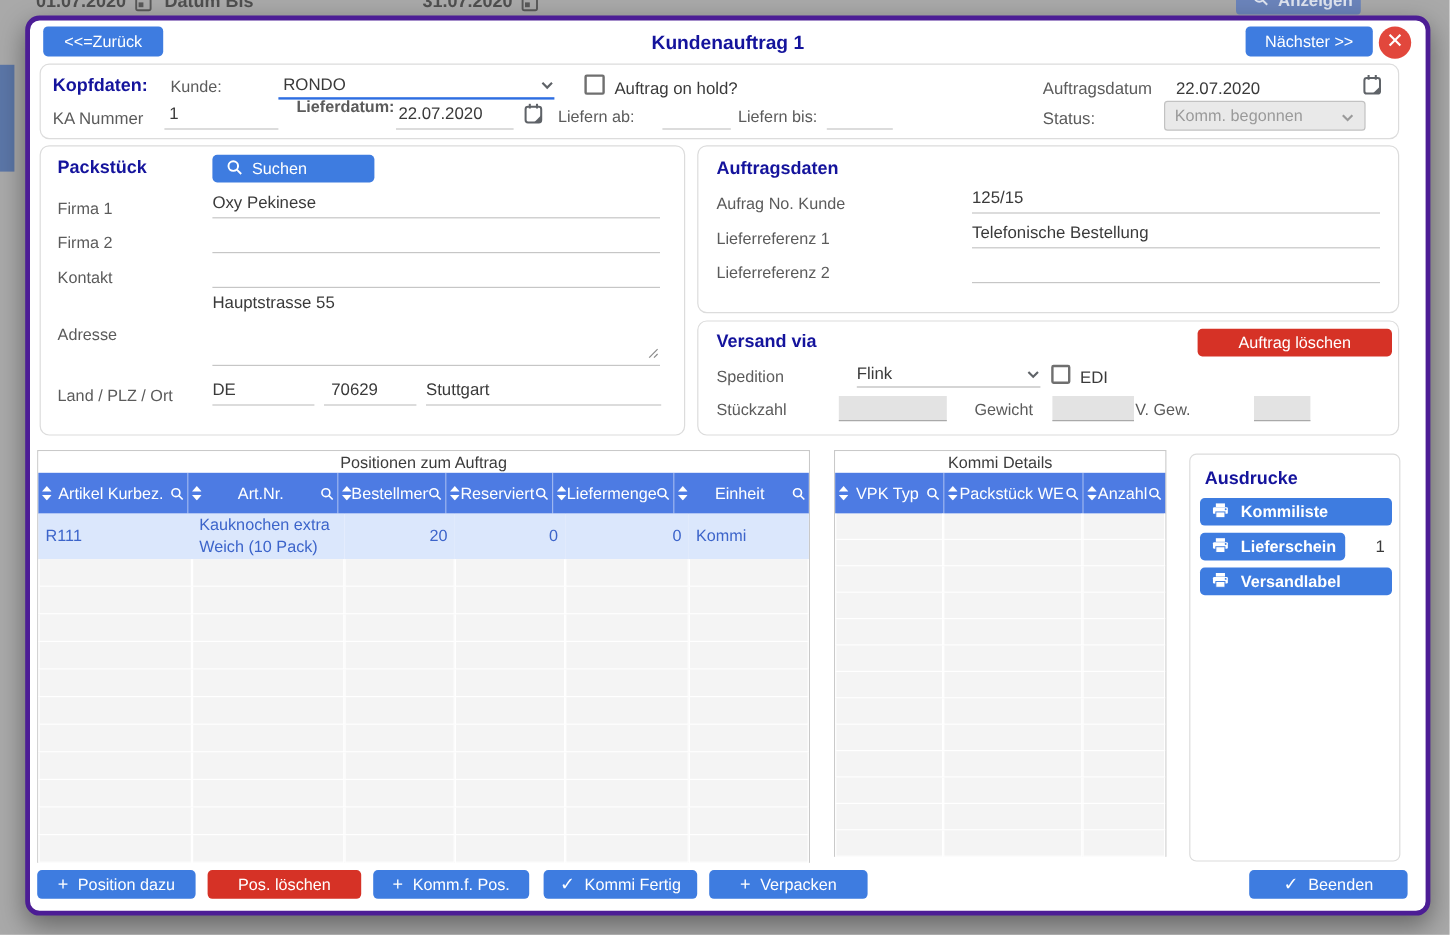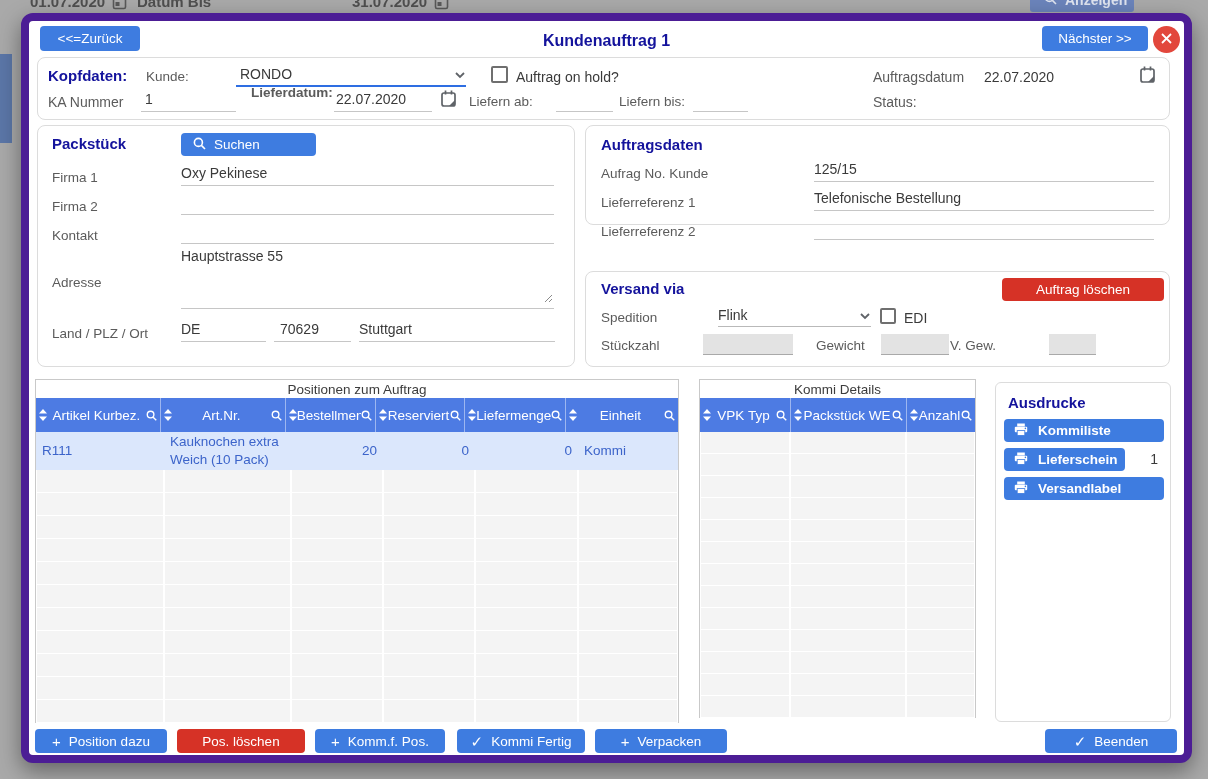--- a/index.html
+++ b/index.html
@@ -7,21 +7,21 @@
   .screen { position:relative; width:1208px; height:779px; background:#a9a9a9; overflow:hidden; }
 
   
   .bg-item { position:absolute; color:#4f4f4f; font-size:15px; font-weight:bold; white-space:nowrap; }
   .bg-btn { position:absolute; background:#6b84bb; color:#dfe4ef; border-radius:3px; height:24px;
             display:flex; align-items:center; gap:8px; padding:0 14px; font-size:14px; font-weight:bold; }
   .bg-bluebar { position:absolute; left:0; top:54px; width:12px; height:89px; background:#5b76a7; }
 
   
   .dialog { position:absolute; left:21px; top:13px; width:1171px; height:750px; background:#fff;
-            border:8px solid #4c1d95; border-radius:12px; box-shadow:0 8px 22px rgba(0,0,0,.4); }
+            border:4px solid #4c1d95; border-radius:12px; box-shadow:0 8px 22px rgba(0,0,0,.4); }
   .abs { position:absolute; }
   .navy { color:#14139c; font-weight:bold; }
   .lbl { color:#5b5b5b; font-size:13.5px; white-space:nowrap; }
   .val { color:#3a3a3a; font-size:14px; white-space:nowrap; }
   .uline { border-bottom:1px solid #c6c6c6; }
   .box { position:absolute; background:#fff; border:1px solid #dcdcdc; border-radius:8px; }
 
   .btn { position:absolute; display:flex; align-items:center; justify-content:center; gap:8px;
          background:#3e7ce0; color:#fff; border-radius:4px; font-size:13.5px; cursor:pointer; white-space:nowrap; }
   .btn-red { background:#d63226; }
@@ -154,20 +154,26 @@
       </span>
       <div class="abs lbl" style="left:431px; top:36px;">Liefern ab:</div>
       <div class="abs uline" style="left:518px; top:32px; width:57px; height:22px;">
         <span class="val"></span>
       </div>
       <div class="abs lbl" style="left:581px; top:36px;">Liefern bis:</div>
       <div class="abs uline" style="left:655px; top:32px; width:55px; height:22px;">
         <span class="val"></span>
       </div>
       <div class="abs lbl" style="left:835px; top:36px; font-size:14px;">Status:</div>
+      <div class="select select-disabled" style="left:936px; top:30px; width:168px;">
+        <span style="font-size:13.5px;">Komm. begonnen</span>
+        <span><svg width="12" height="8" viewBox="0 0 12 8">
+              <polyline points="2,2 6,6 10,2" fill="none" stroke="#9a9a9a" stroke-width="1.8"></polyline>
+            </svg></span>
+      </div>
     </div>
 
     <div class="box" style="left:8px; top:104px; width:538px; height:242px;">
       <div class="abs navy" style="left:14px; top:9px; font-size:15px;">Packstück</div>
       <div class="btn" style="left:143px; top:7px; width:135px; height:23px; justify-content:flex-start; padding-left:12px;">
         <span><svg width="13" height="13" viewBox="0 0 13 13">
               <circle cx="5.4" cy="5.4" r="4" fill="none" stroke="#fff" stroke-width="1.6"></circle>
               <line x1="8.4" y1="8.4" x2="12" y2="12" stroke="#fff" stroke-width="1.6"></line>
             </svg></span>
         <span>Suchen</span>
@@ -202,21 +208,21 @@
         <span class="val">DE</span>
       </div>
       <div class="abs uline" style="left:236px; top:194px; width:77px; height:22px;">
         <span class="val" style="padding-left:6px;">70629</span>
       </div>
       <div class="abs uline" style="left:321px; top:194px; width:196px; height:22px;">
         <span class="val">Stuttgart</span>
       </div>
     </div>
 
-    <div class="box" style="left:556px; top:104px; width:585px; height:100px;">
+    <div class="box" style="left:556px; top:104px; width:585px; height:140px;">
       <div class="abs navy" style="left:15px; top:10px; font-size:15px;">Auftragsdaten</div>
       <div class="abs lbl" style="left:15px; top:40px;">Aufrag No. Kunde</div>
       <div class="abs uline" style="left:228px; top:34px; width:340px; height:22px;">
         <span class="val">125/15</span>
       </div>
       <div class="abs lbl" style="left:15px; top:69px;">Lieferreferenz 1</div>
       <div class="abs uline" style="left:228px; top:63px; width:340px; height:22px;">
         <span class="val">Telefonische Bestellung</span>
       </div>
       <div class="abs lbl" style="left:15px; top:98px;">Lieferreferenz 2</div>

